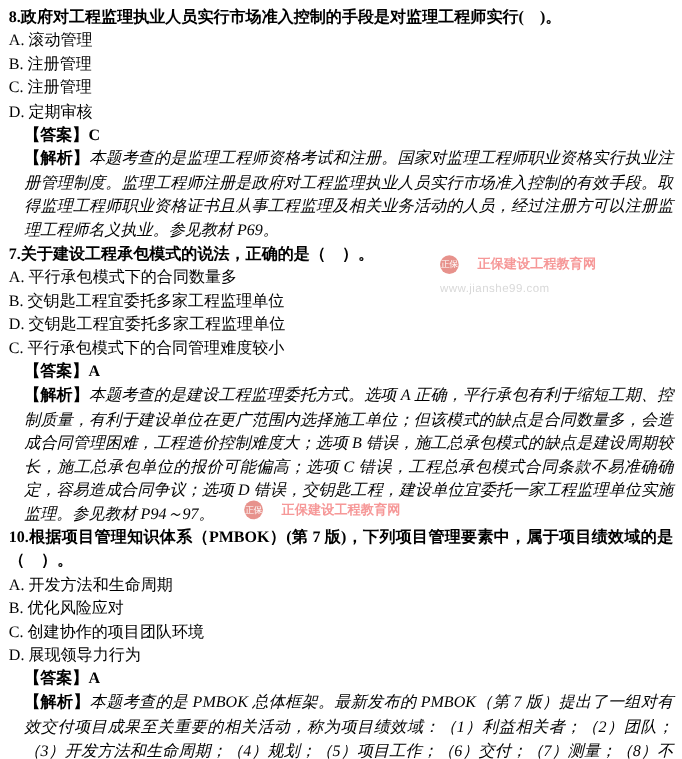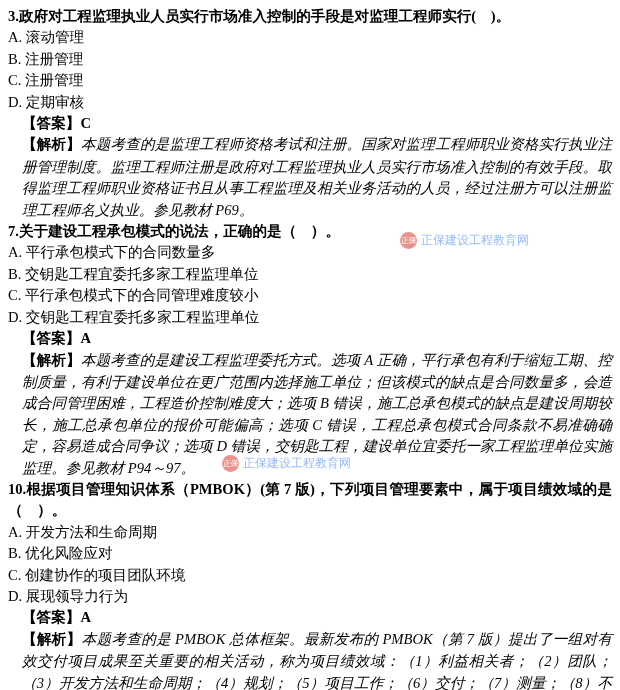--- a/index.html
+++ b/index.html
@@ -63,85 +63,88 @@
   
   .wm {
     position: absolute;
     pointer-events: none;
     user-select: none;
     opacity: 0.55;
   }
   .wm-logo {
     display: flex;
     align-items: center;
-    gap: 4px;
+    gap: 17px;
   }
   .wm-badge {
     width: 17px;
     height: 17px;
     border-radius: 50%;
     background: #d43a2f;
     color: #fff;
     font-size: 8px;
     line-height: 17px;
     text-align: center;
     font-family: "Liberation Sans", sans-serif;
     letter-spacing: -0.5px;
   }
   .wm-text {
-    color: #3b82f6;
+    color: #ef4444;
     font-size: 12px;
     font-family: "Liberation Sans", sans-serif;
-    font-weight: 400;
+    font-weight: 700;
   }
   .wm-url {
     color: #b9b9b9;
     font-size: 10.5px;
     font-family: "Liberation Sans", sans-serif;
     letter-spacing: 0.4px;
   }
   .wm1 { left: 400px; top: 232px; }
   .wm2 { left: 400px; top: 252px; }
   .wm3 { left: 222px; top: 455px; transform: rotate(0deg); }
 </style>
 </head>
 <body>
 
 <div class="page">
 
-  <div class="line q-stem para">3.政府对工程监理执业人员实行市场准入控制的手段是对监理工程师实行(    )。</div>
+  <div class="line q-stem para">8.政府对工程监理执业人员实行市场准入控制的手段是对监理工程师实行(    )。</div>
   <div class="opt">A. 滚动管理</div>
   <div class="opt">B. 注册管理</div>
   <div class="opt">C. 注册管理</div>
   <div class="opt">D. 定期审核</div>
   <div class="ans-line"><span>【答案】</span><span>C</span></div>
   <div class="exp-block para"><span class="lead">【解析】</span><span class="exp-body">本题考查的是监理工程师资格考试和注册。国家对监理工程师职业资格实行执业注册管理制度。监理工程师注册是政府对工程监理执业人员实行市场准入控制的有效手段。取得监理工程师职业资格证书且从事工程监理及相关业务活动的人员，经过注册方可以注册监理工程师名义执业。参见教材 P69。</span></div>
 
   <div class="line q-stem para">7.关于建设工程承包模式的说法，正确的是（    ）。</div>
   <div class="opt">A. 平行承包模式下的合同数量多</div>
   <div class="opt">B. 交钥匙工程宜委托多家工程监理单位</div>
+  <div class="opt">D. 交钥匙工程宜委托多家工程监理单位</div>
   <div class="opt">C. 平行承包模式下的合同管理难度较小</div>
-  <div class="opt">D. 交钥匙工程宜委托多家工程监理单位</div>
   <div class="ans-line"><span>【答案】</span><span>A</span></div>
   <div class="exp-block para"><span class="lead">【解析】</span><span class="exp-body">本题考查的是建设工程监理委托方式。选项 A 正确，平行承包有利于缩短工期、控制质量，有利于建设单位在更广范围内选择施工单位；但该模式的缺点是合同数量多，会造成合同管理困难，工程造价控制难度大；选项 B 错误，施工总承包模式的缺点是建设周期较长，施工总承包单位的报价可能偏高；选项 C 错误，工程总承包模式合同条款不易准确确定，容易造成合同争议；选项 D 错误，交钥匙工程，建设单位宜委托一家工程监理单位实施监理。参见教材 P94～97。</span></div>
 
   <div class="line q-stem para">10.根据项目管理知识体系（PMBOK）(第 7 版)，下列项目管理要素中，属于项目绩效域的是（    ）。</div>
   <div class="opt">A. 开发方法和生命周期</div>
   <div class="opt">B. 优化风险应对</div>
   <div class="opt">C. 创建协作的项目团队环境</div>
   <div class="opt">D. 展现领导力行为</div>
   <div class="ans-line"><span>【答案】</span><span>A</span></div>
   <div class="exp-block para"><span class="lead">【解析】</span><span class="exp-body">本题考查的是 PMBOK 总体框架。最新发布的 PMBOK（第 7 版）提出了一组对有效交付项目成果至关重要的相关活动，称为项目绩效域：（1）利益相关者；（2）团队；（3）开发方法和生命周期；（4）规划；（5）项目工作；（6）交付；（7）测量；（8）不确定性。参见教材 P177。</span></div>
 
   <div class="wm wm1">
     <div class="wm-logo">
       <span class="wm-badge">正保</span>
       <span class="wm-text">正保建设工程教育网</span>
     </div>
   </div>
+  <div class="wm wm2">
+    <span class="wm-url">www.jianshe99.com</span>
+  </div>
 
   <div class="wm wm3">
     <div class="wm-logo">
       <span class="wm-badge">正保</span>
       <span class="wm-text">正保建设工程教育网</span>
     </div>
   </div>
 
 </div>
 

